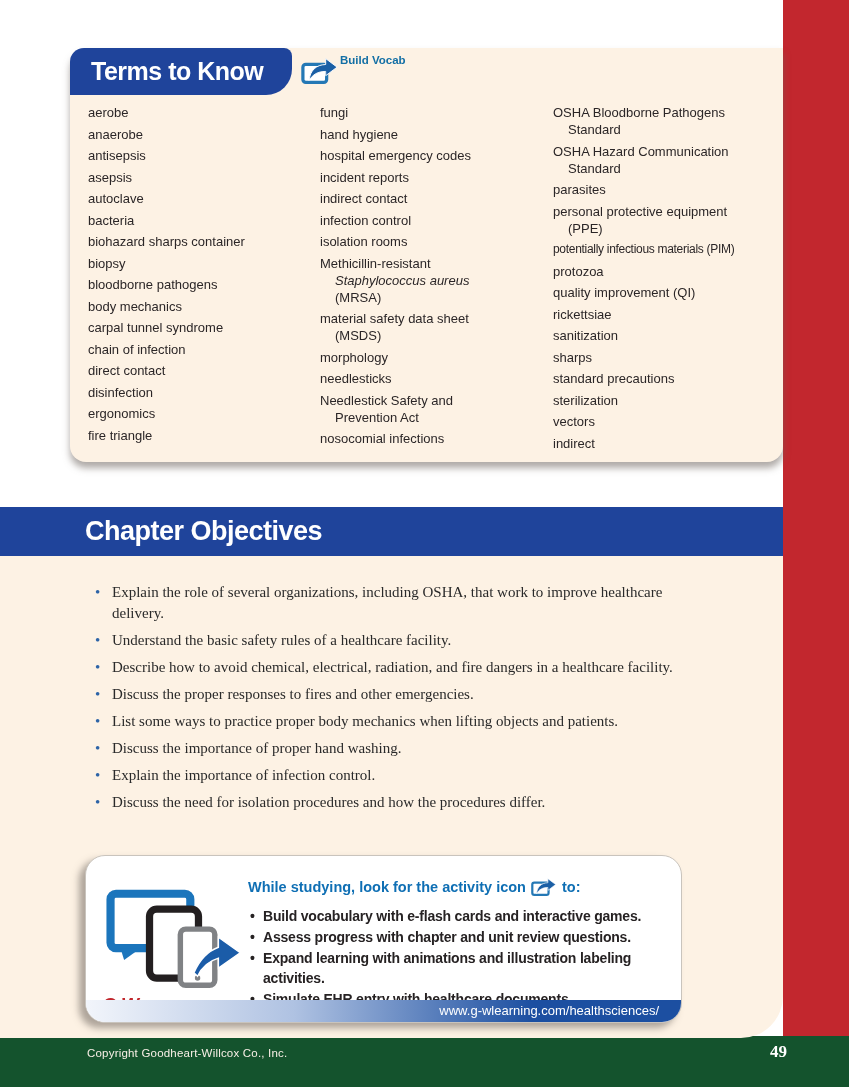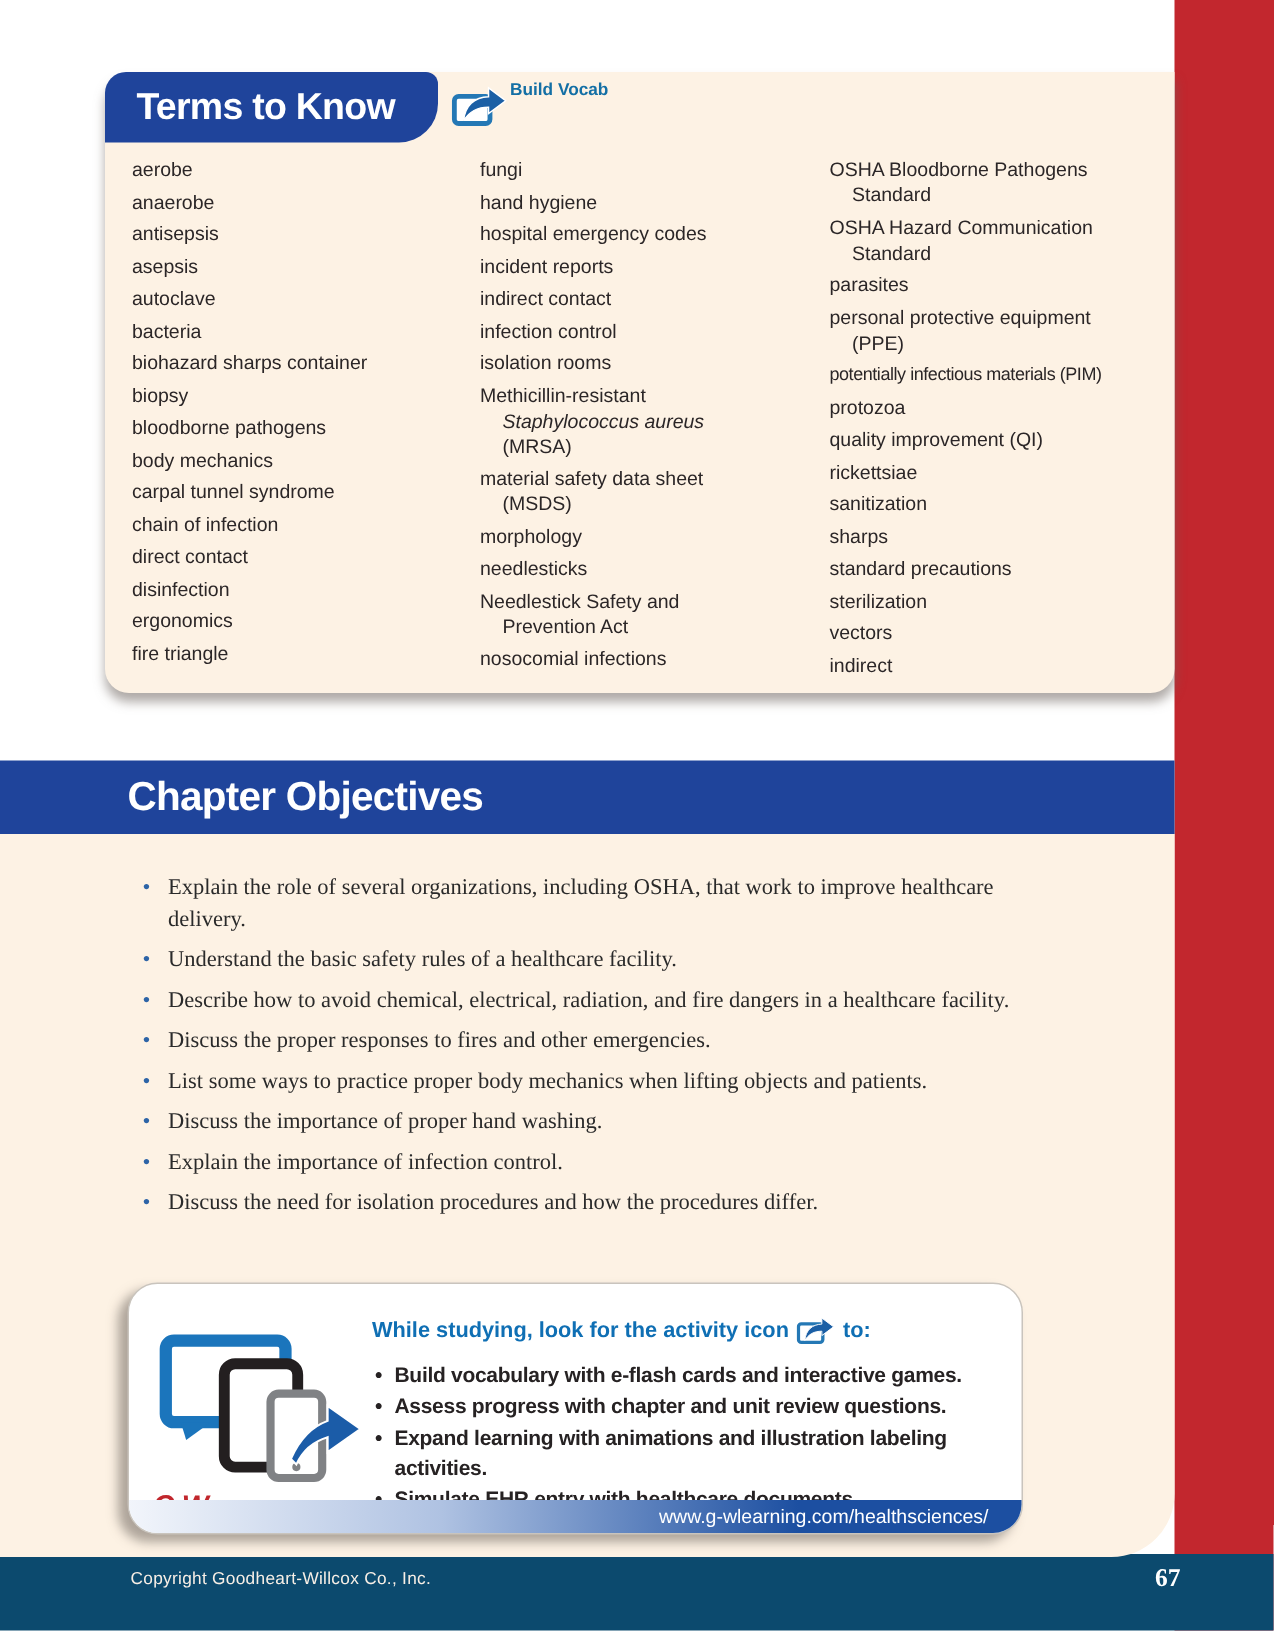--- a/index.html
+++ b/index.html
@@ -3,21 +3,21 @@
 <meta charset="utf-8">
 <style>
   * { margin:0; padding:0; box-sizing:border-box; }
   html,body { width:849px; height:1087px; }
   body { font-family:"Liberation Sans", sans-serif; background:#ffffff; position:relative; overflow:hidden; }
 
   .page { position:absolute; inset:0; width:849px; height:812px;border-radius:16px; }
 
   
   .red-stripe { position:absolute; left:783px; top:0; width:66px; height:1087px; background:#C2272E; z-index:0; }
-  .footer-bar { position:absolute; left:0; top:1036px; width:849px; height:51px; background:#0c4a6e; z-index:0; }
+  .footer-bar { position:absolute; left:0; top:1036px; width:849px; height:51px; background:#14532d; z-index:0; }
   .copyright  { position:absolute; left:87px; top:11px; font-size:11.5px; color:#F8EFE6; letter-spacing:0.2px; }
   .page-num   { position:absolute; right:62px; top:6px; font-family:"Liberation Serif", serif; font-weight:bold; font-size:17px; color:#ffffff; }
 
   
   .cream-lower { position:absolute; left:0; top:556px; width:783px; height:482px; background:#FDF2E4; border-bottom-right-radius:42px; z-index:1; }
 
   
   .terms-panel { position:absolute; left:70px; top:48px; width:713px; height:414px; background:#FDF2E4;
                  border-radius:16px 0 16px 16px; box-shadow:0 6px 7px rgba(110,100,95,0.55); z-index:2; }
   .terms-header { position:absolute; left:0; top:0; width:222px; height:47px; background:#1F449B;
@@ -185,16 +185,16 @@
       </div>
 
       <div class="url-bar">
         <span>www.g-wlearning.com/healthsciences/</span>
       </div>
     </div>
   </div>
 
   <div class="footer-bar">
     <span class="copyright">Copyright Goodheart-Willcox Co., Inc.</span>
-    <span class="page-num">67</span>
+    <span class="page-num">49</span>
   </div>
 
 </div>
 
 </body></html>

